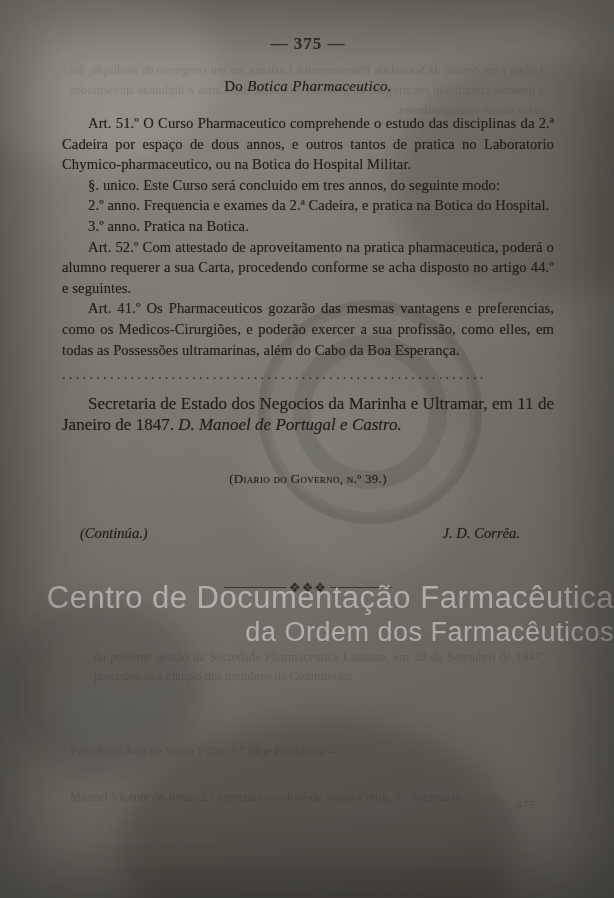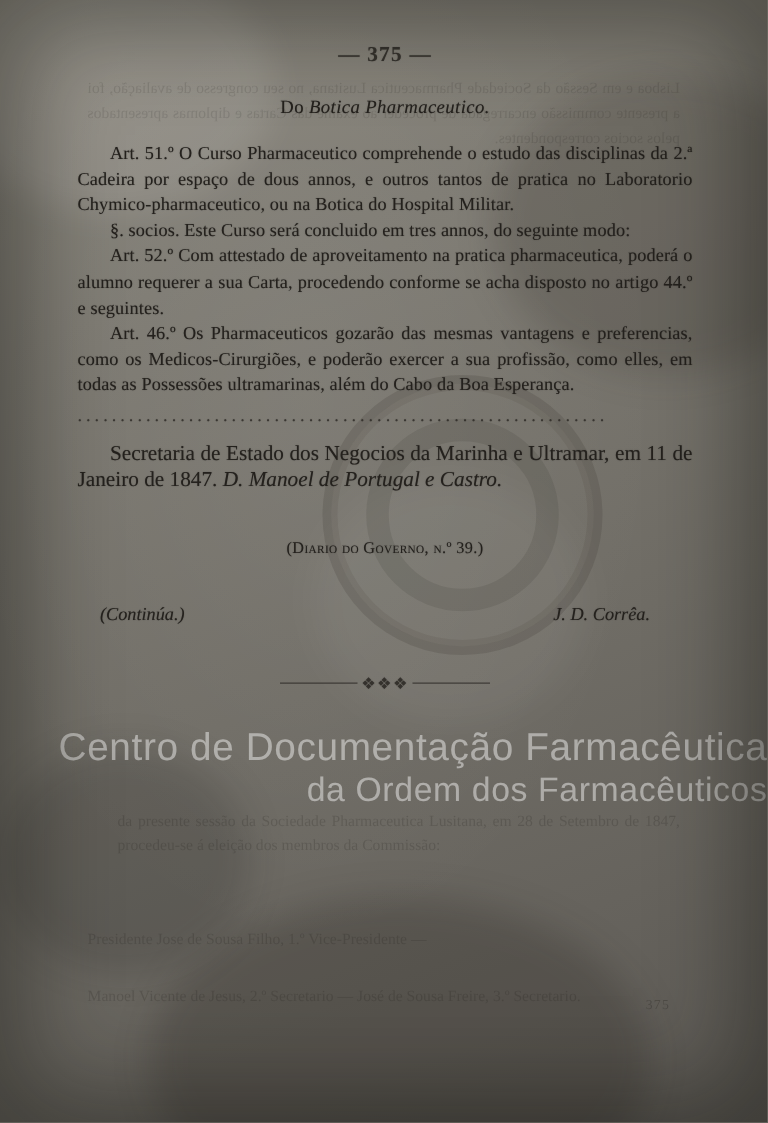--- a/index.html
+++ b/index.html
@@ -228,23 +228,25 @@
   <div class="content">
 
     <div class="page-number">— 375 —</div>
 
     <div class="section-title">
       <span class="roman">Do </span><span>Botica Pharmaceutico.</span>
     </div>
 
     <div class="body-text">
       <p class="para">Art. 51.º  O Curso Pharmaceutico comprehende o estudo das disciplinas da 2.ª Cadeira por espaço de dous annos, e outros tantos de pratica no Laboratorio Chymico-pharmaceutico, ou na Botica do Hospital Militar.</p>
-      <p class="para">§. socios.  Este Curso será concluido em tres annos, do seguinte modo:</p>
+      <p class="para">§. unico.  Este Curso será concluido em tres annos, do seguinte modo:</p>
+      <p class="para">2.º anno.  Frequencia e exames da 2.ª Cadeira, e pratica na Botica do Hospital.</p>
+      <p class="para">3.º anno.  Pratica na Botica.</p>
       <p class="para">Art. 52.º  Com attestado de aproveitamento na pratica pharmaceutica, poderá o alumno requerer a sua Carta, procedendo conforme se acha disposto no artigo 44.º e seguintes.</p>
-      <p class="para">Art. 46.º  Os Pharmaceuticos gozarão das mesmas vantagens e preferencias, como os Medicos-Cirurgiões, e poderão exercer a sua profissão, como elles, em todas as Possessões ultramarinas, além do Cabo da Boa Esperança.</p>
+      <p class="para">Art. 41.º  Os Pharmaceuticos gozarão das mesmas vantagens e preferencias, como os Medicos-Cirurgiões, e poderão exercer a sua profissão, como elles, em todas as Possessões ultramarinas, além do Cabo da Boa Esperança.</p>
     </div>
 
     <div class="dots">..............................................................</div>
 
     <div class="closing">
       <span>Secretaria de Estado dos Negocios da Marinha e Ultramar, em 11 de Janeiro de 1847. </span><span class="it">D. Manoel de Portugal e Castro.</span>
     </div>
 
     <div class="source-line smallcaps">(Diario do Governo, n.º 39.)</div>
 

